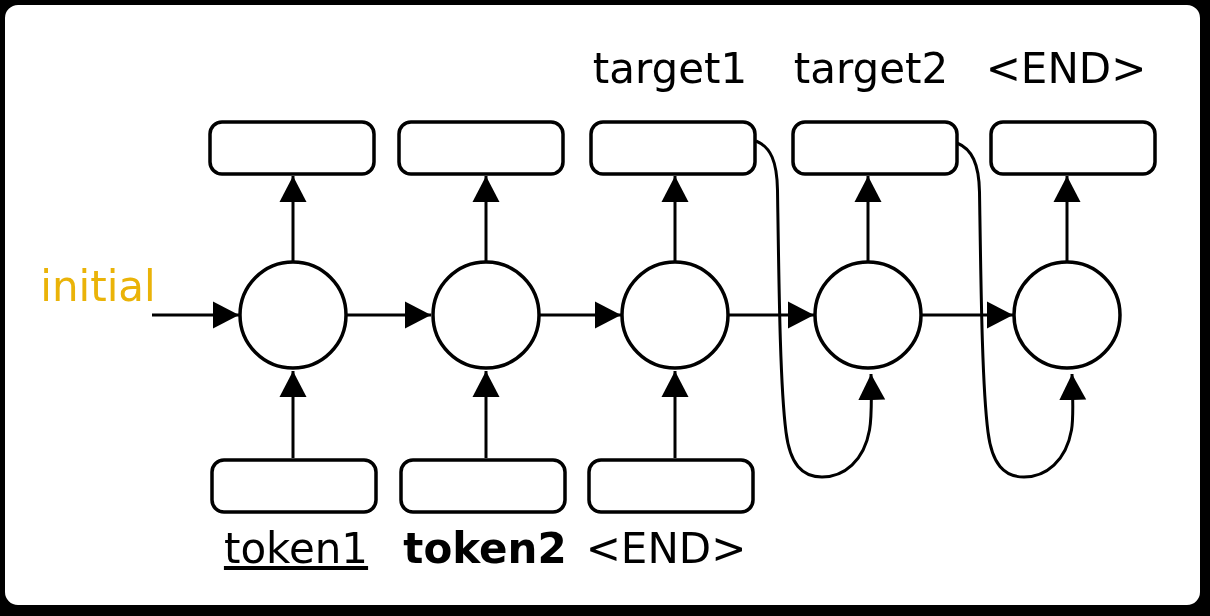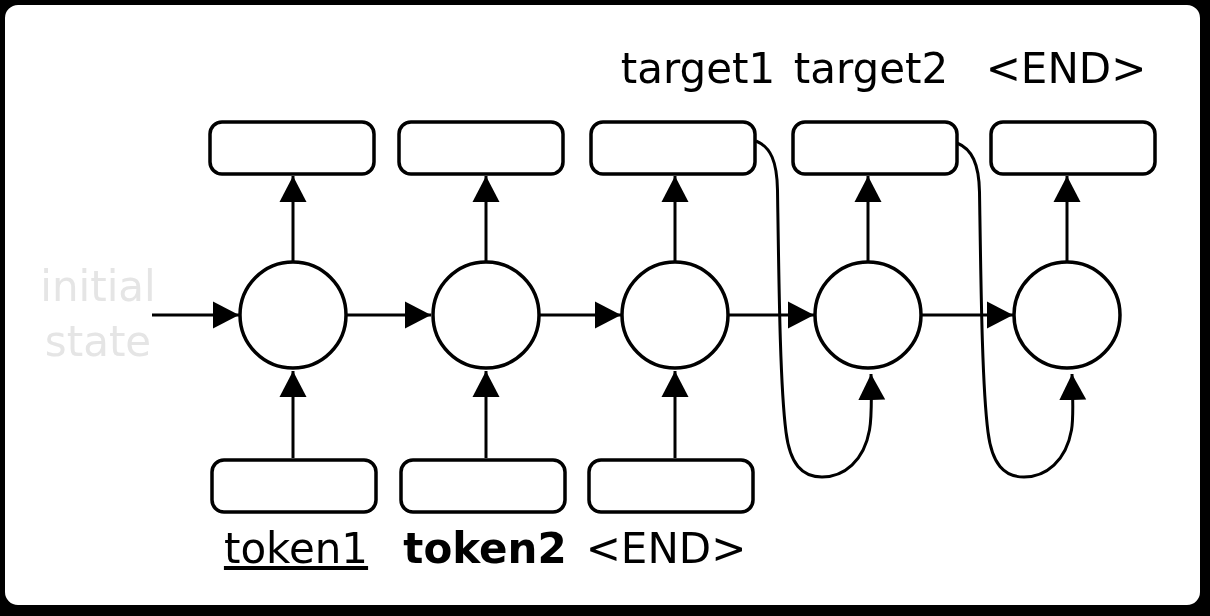--- a/index.html
+++ b/index.html
@@ -19,21 +19,21 @@
     white-space:nowrap;
     line-height:1.2;
   }
   .lbl-top    { top:44px; }
   .lbl-bottom { top:524px; }
   #initial-label {
     position:absolute;
     left:98px; top:259px;
     transform:translateX(-50%);
     font-size:42px;
-    color:#e5e5e5;
+    color:#eab308;
     text-align:center;
     line-height:55px;
     white-space:nowrap;
   }
   #initial-label span { display:block; }
 </style>
 </head>
 <body>
 
 <div id="stage">
@@ -90,24 +90,23 @@
       <path d="M 1067 263 L 1067 176" marker-end="url(#ah)"></path>
 
       <path d="M 293 458 L 293 371" marker-end="url(#ah)"></path>
       <path d="M 486 458 L 486 371" marker-end="url(#ah)"></path>
       <path d="M 675 458 L 675 371" marker-end="url(#ah)"></path>
     </g>
   </svg>
 
   <div id="initial-label">
     <span>initial</span>
-    <span>state</span>
   </div>
 
-  <div class="lbl lbl-top" style="left:670px;margin-left:28px;">target1</div>
+  <div class="lbl lbl-top" style="left:670px;">target1</div>
   <div class="lbl lbl-top" style="left:871px;">target2</div>
   <div class="lbl lbl-top" style="left:1066px;">&lt;END&gt;</div>
 
   <div class="lbl lbl-bottom" style="left:296px;text-decoration:underline;">token1</div>
   <div class="lbl lbl-bottom" style="left:485px;font-weight:bold;">token2</div>
   <div class="lbl lbl-bottom" style="left:666px;">&lt;END&gt;</div>
 
 </div>
 
 </body></html>

